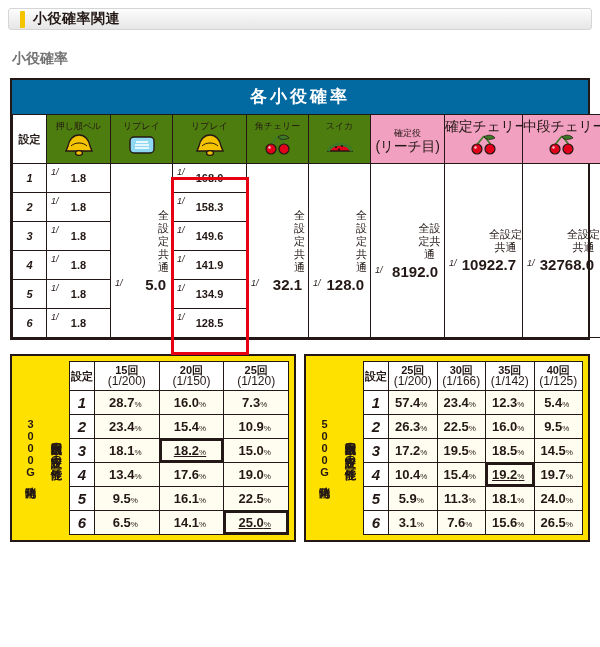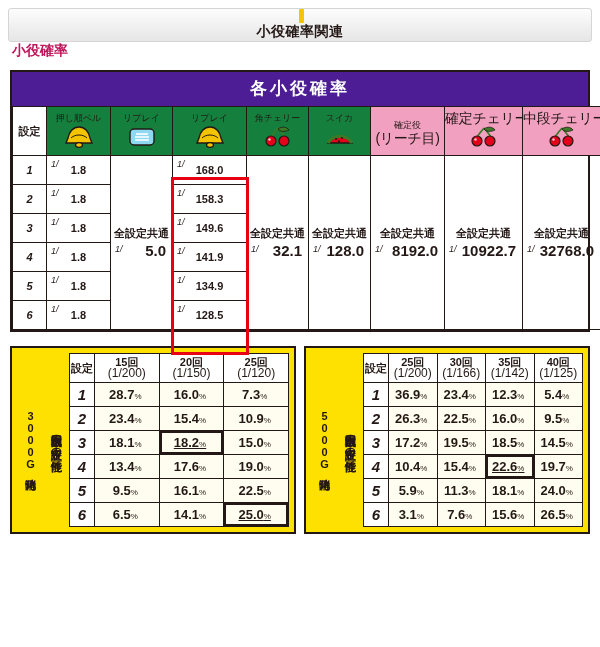--- a/index.html
+++ b/index.html
@@ -16,60 +16,59 @@
   }
   .page {
     position: relative;
     width: 600px;
     height: 647px;
   }
 
   
   .header-bar {
     margin: 8px 8px 0 8px;
-    height: 34px;
+    height: 22px;
     background: linear-gradient(to bottom, #fdfdfd 0%, #f0f0f0 55%, #e6e6e6 100%);
     border: 1px solid #d5d5d5;
     border-radius: 3px;
     display: flex;
     align-items: center;
     box-sizing: border-box;
-    flex-direction: column;
   }
   .header-accent {
     width: 5px;
     height: 17px;
     background: #f5c400;
     margin-left: 11px;
     margin-right: 8px;
     border-radius: 1px;
   }
   .header-title {
     font-size: 14px;
     font-weight: bold;
     letter-spacing: 0.5px;
     color: #231815;
   }
 
   
   .section-heading {
-    margin: 0 0 10px 12px;
+    margin: 20px 0 10px 12px;
     font-size: 14px;
     font-weight: bold;
-    color: #be185d;
+    color: #737373;
   }
 
   
   .main-table-wrap {
     margin: 0 10px;
     border: 2px solid #231815;
     box-sizing: border-box;
   }
   .main-title {
-    background: #4c1d95;
+    background: #0369a1;
     color: #ffffff;
     text-align: center;
     font-size: 17px;
     font-weight: bold;
     letter-spacing: 3px;
     padding: 5px 0 6px 0;
   }
   table.main {
     border-collapse: collapse;
     width: 100%;
@@ -77,21 +76,21 @@
   }
   table.main td, table.main th {
     border: 1px solid #231815;
     text-align: center;
     vertical-align: middle;
     font-size: 11px;
     padding: 0;
   }
   .hdr-row td {
     height: 48px;
-    background: #15803d;
+    background: #4d7c0f;
     position: relative;
   }
   .hdr-label {
     font-size: 9px;
     display: block;
     line-height: 11px;
     padding-top: 2px;
     white-space: nowrap;
   }
   .hdr-label.small {
@@ -135,22 +134,23 @@
     font-style: italic;
   }
   .merged-inner {
     display: flex;
     flex-direction: column;
     justify-content: center;
     height: 100%;
   }
   .merged-top {
     font-size: 11px;
-    font-weight: bold;
+    font-weight: normal;
     line-height: 13px;
+    margin-left: 44px;
   }
   .merged-bottom {
     font-size: 15px;
     font-weight: bold;
     text-align: right;
     padding-right: 6px;
     position: relative;
     margin-top: 2px;
   }
   .merged-bottom .frac {
@@ -593,21 +593,21 @@
             <span>35回</span>
             <span class="sub">(1/142)</span>
           </td>
           <td class="hdr">
             <span>40回</span>
             <span class="sub">(1/125)</span>
           </td>
         </tr>
         <tr>
           <td class="setcell">1</td>
-          <td class="pct"><span>36.9</span><span class="unit">%</span></td>
+          <td class="pct"><span>57.4</span><span class="unit">%</span></td>
           <td class="pct"><span>23.4</span><span class="unit">%</span></td>
           <td class="pct"><span>12.3</span><span class="unit">%</span></td>
           <td class="pct"><span>5.4</span><span class="unit">%</span></td>
         </tr>
         <tr>
           <td class="setcell">2</td>
           <td class="pct"><span>26.3</span><span class="unit">%</span></td>
           <td class="pct"><span>22.5</span><span class="unit">%</span></td>
           <td class="pct"><span>16.0</span><span class="unit">%</span></td>
           <td class="pct"><span>9.5</span><span class="unit">%</span></td>
@@ -616,21 +616,21 @@
           <td class="setcell">3</td>
           <td class="pct"><span>17.2</span><span class="unit">%</span></td>
           <td class="pct"><span>19.5</span><span class="unit">%</span></td>
           <td class="pct"><span>18.5</span><span class="unit">%</span></td>
           <td class="pct"><span>14.5</span><span class="unit">%</span></td>
         </tr>
         <tr>
           <td class="setcell">4</td>
           <td class="pct"><span>10.4</span><span class="unit">%</span></td>
           <td class="pct"><span>15.4</span><span class="unit">%</span></td>
-          <td class="pct boxed"><span>22.6</span><span class="unit">%</span></td>
+          <td class="pct boxed"><span>19.2</span><span class="unit">%</span></td>
           <td class="pct"><span>19.7</span><span class="unit">%</span></td>
         </tr>
         <tr>
           <td class="setcell">5</td>
           <td class="pct"><span>5.9</span><span class="unit">%</span></td>
           <td class="pct"><span>11.3</span><span class="unit">%</span></td>
           <td class="pct"><span>18.1</span><span class="unit">%</span></td>
           <td class="pct"><span>24.0</span><span class="unit">%</span></td>
         </tr>
         <tr>

